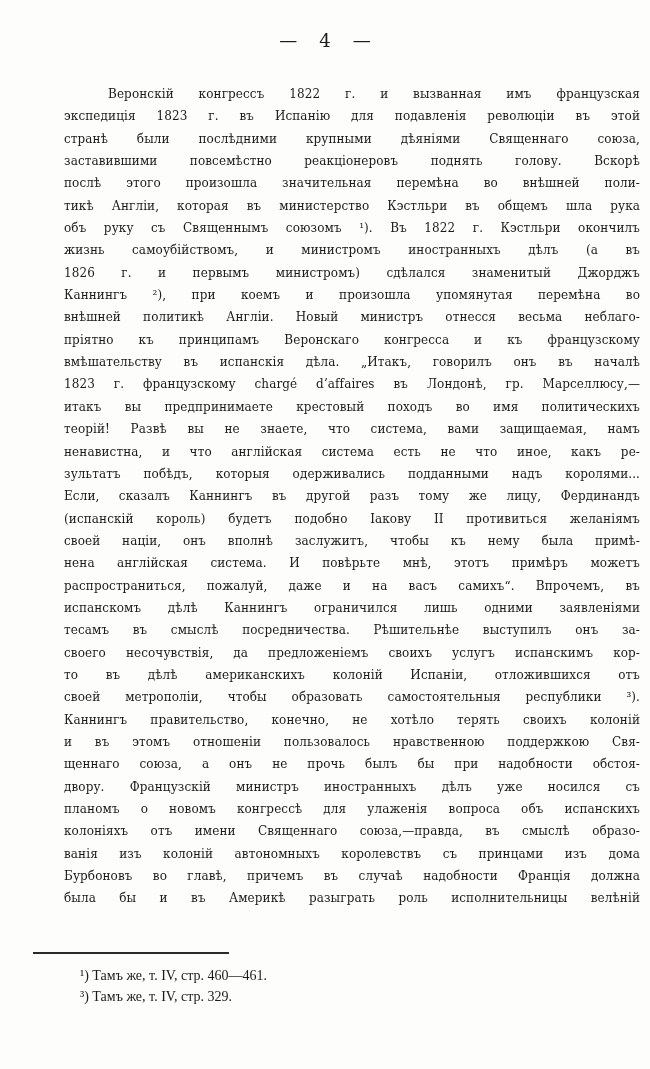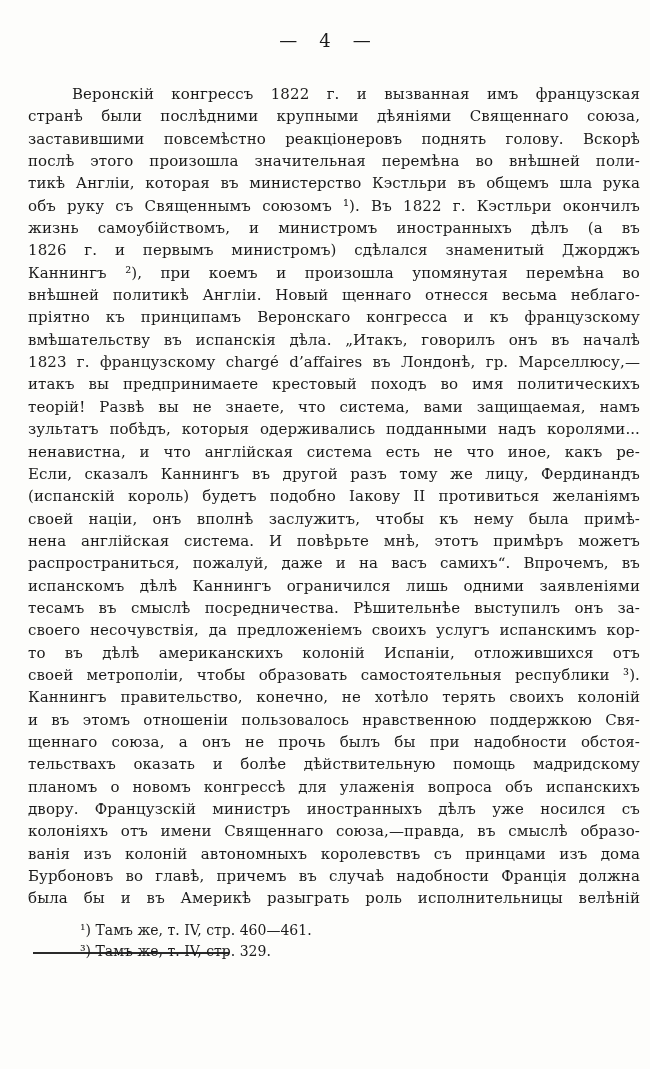--- a/index.html
+++ b/index.html
@@ -25,38 +25,40 @@
     font-size: 18px;
   }
   .page-header .dash { letter-spacing: 0; }
   .page-header .num { font-size: 18px; }
   .body-text {
     position: absolute;
     top: 83px; left: 28px;
     width: 612px;
   }
   .tline {
-    font-size: 15px;
+    font-size: 12px;
     line-height: 22.35px;
     text-align: justify;
     text-align-last: justify;
     white-space: normal;
     letter-spacing: 0.1px;
+    margin-left: 36px;
   }
   .tline.indent { padding-left: 44px; }
   .footnote-sep {
     position: absolute;
     top: 952px; left: 33px;
     width: 196px; height: 2px;
     background: #2a2a2a;
   }
   .footnotes {
     position: absolute;
-    top: 920px; left: 28px;
+    top: 966px; left: 28px;
     width: 612px;
+    font-family: Liberation Serif, serif;
   }
   .footnote {
     padding-left: 52px;
     font-size: 14px;
     line-height: 20.6px;
     text-align: left;
   }
 </style>
 </head>
 <body>
@@ -64,52 +66,52 @@
 <div class="page">
 
   <div class="page-header">
     <span class="dash">—</span>
     <span class="num">4</span>
     <span class="dash">—</span>
   </div>
 
   <div class="body-text">
     <div class="tline indent">Веронскій конгрессъ 1822 г. и вызванная имъ французская</div>
+    <div class="tline">экспедиція 1823 г. въ Испанію для подавленія революціи въ этой</div>
     <div class="tline">странѣ были послѣдними крупными дѣяніями Священнаго союза,</div>
     <div class="tline">заставившими повсемѣстно реакціонеровъ поднять голову. Вскорѣ</div>
     <div class="tline">послѣ этого произошла значительная перемѣна во внѣшней поли-</div>
     <div class="tline">тикѣ Англіи, которая въ министерство Кэстльри въ общемъ шла рука</div>
     <div class="tline">объ руку съ Священнымъ союзомъ ¹). Въ 1822 г. Кэстльри окончилъ</div>
     <div class="tline">жизнь самоубійствомъ, и министромъ иностранныхъ дѣлъ (а въ</div>
     <div class="tline">1826 г. и первымъ министромъ) сдѣлался знаменитый Джорджъ</div>
     <div class="tline">Каннингъ ²), при коемъ и произошла упомянутая перемѣна во</div>
-    <div class="tline">внѣшней политикѣ Англіи. Новый щеннаго отнесся весьма неблаго-</div>
+    <div class="tline">внѣшней политикѣ Англіи. Новый министръ отнесся весьма неблаго-</div>
     <div class="tline">пріятно къ принципамъ Веронскаго конгресса и къ французскому</div>
     <div class="tline">вмѣшательству въ испанскія дѣла. „Итакъ, говорилъ онъ въ началѣ</div>
     <div class="tline">1823 г. французскому chargé d’affaires въ Лондонѣ, гр. Марселлюсу,—</div>
     <div class="tline">итакъ вы предпринимаете крестовый походъ во имя политическихъ</div>
     <div class="tline">теорій! Развѣ вы не знаете, что система, вами защищаемая, намъ</div>
+    <div class="tline">ненавистна, и что англійская система есть не что иное, какъ ре-</div>
     <div class="tline">зультатъ побѣдъ, которыя одерживались подданными надъ королями...</div>
-    <div class="tline">ненавистна, и что англійская система есть не что иное, какъ ре-</div>
     <div class="tline">Если, сказалъ Каннингъ въ другой разъ тому же лицу, Фердинандъ</div>
     <div class="tline">(испанскій король) будетъ подобно Іакову II противиться желаніямъ</div>
     <div class="tline">своей націи, онъ вполнѣ заслужитъ, чтобы къ нему была примѣ-</div>
     <div class="tline">нена англійская система. И повѣрьте мнѣ, этотъ примѣръ можетъ</div>
     <div class="tline">распространиться, пожалуй, даже и на васъ самихъ“. Впрочемъ, въ</div>
     <div class="tline">испанскомъ дѣлѣ Каннингъ ограничился лишь одними заявленіями</div>
     <div class="tline">тесамъ въ смыслѣ посредничества. Рѣшительнѣе выступилъ онъ за-</div>
     <div class="tline">своего несочувствія, да предложеніемъ своихъ услугъ испанскимъ кор-</div>
     <div class="tline">то въ дѣлѣ американскихъ колоній Испаніи, отложившихся отъ</div>
     <div class="tline">своей метрополіи, чтобы образовать самостоятельныя республики ³).</div>
     <div class="tline">Каннингъ правительство, конечно, не хотѣло терять своихъ колоній</div>
     <div class="tline">и въ этомъ отношеніи пользовалось нравственною поддержкою Свя-</div>
     <div class="tline">щеннаго союза, а онъ не прочь былъ бы при надобности обстоя-</div>
-    <div class="tline">тельствахъ оказать и болѣе дѣйствительную помощь мадридскому</div>
+    <div class="tline">двору. Французскій министръ иностранныхъ дѣлъ уже носился съ</div>
     <div class="tline">планомъ о новомъ конгрессѣ для улаженія вопроса объ испанскихъ</div>
-    <div class="tline">двору. Французскій министръ иностранныхъ дѣлъ уже носился съ</div>
     <div class="tline">колоніяхъ отъ имени Священнаго союза,—правда, въ смыслѣ образо-</div>
     <div class="tline">ванія изъ колоній автономныхъ королевствъ съ принцами изъ дома</div>
     <div class="tline">Бурбоновъ во главѣ, причемъ въ случаѣ надобности Франція должна</div>
     <div class="tline">была бы и въ Америкѣ разыграть роль исполнительницы велѣній</div>
   </div>
 
   <div class="footnote-sep"></div>
 
   <div class="footnotes">
     <div class="footnote">¹) Тамъ же, т. IV, стр. 460—461.</div>

